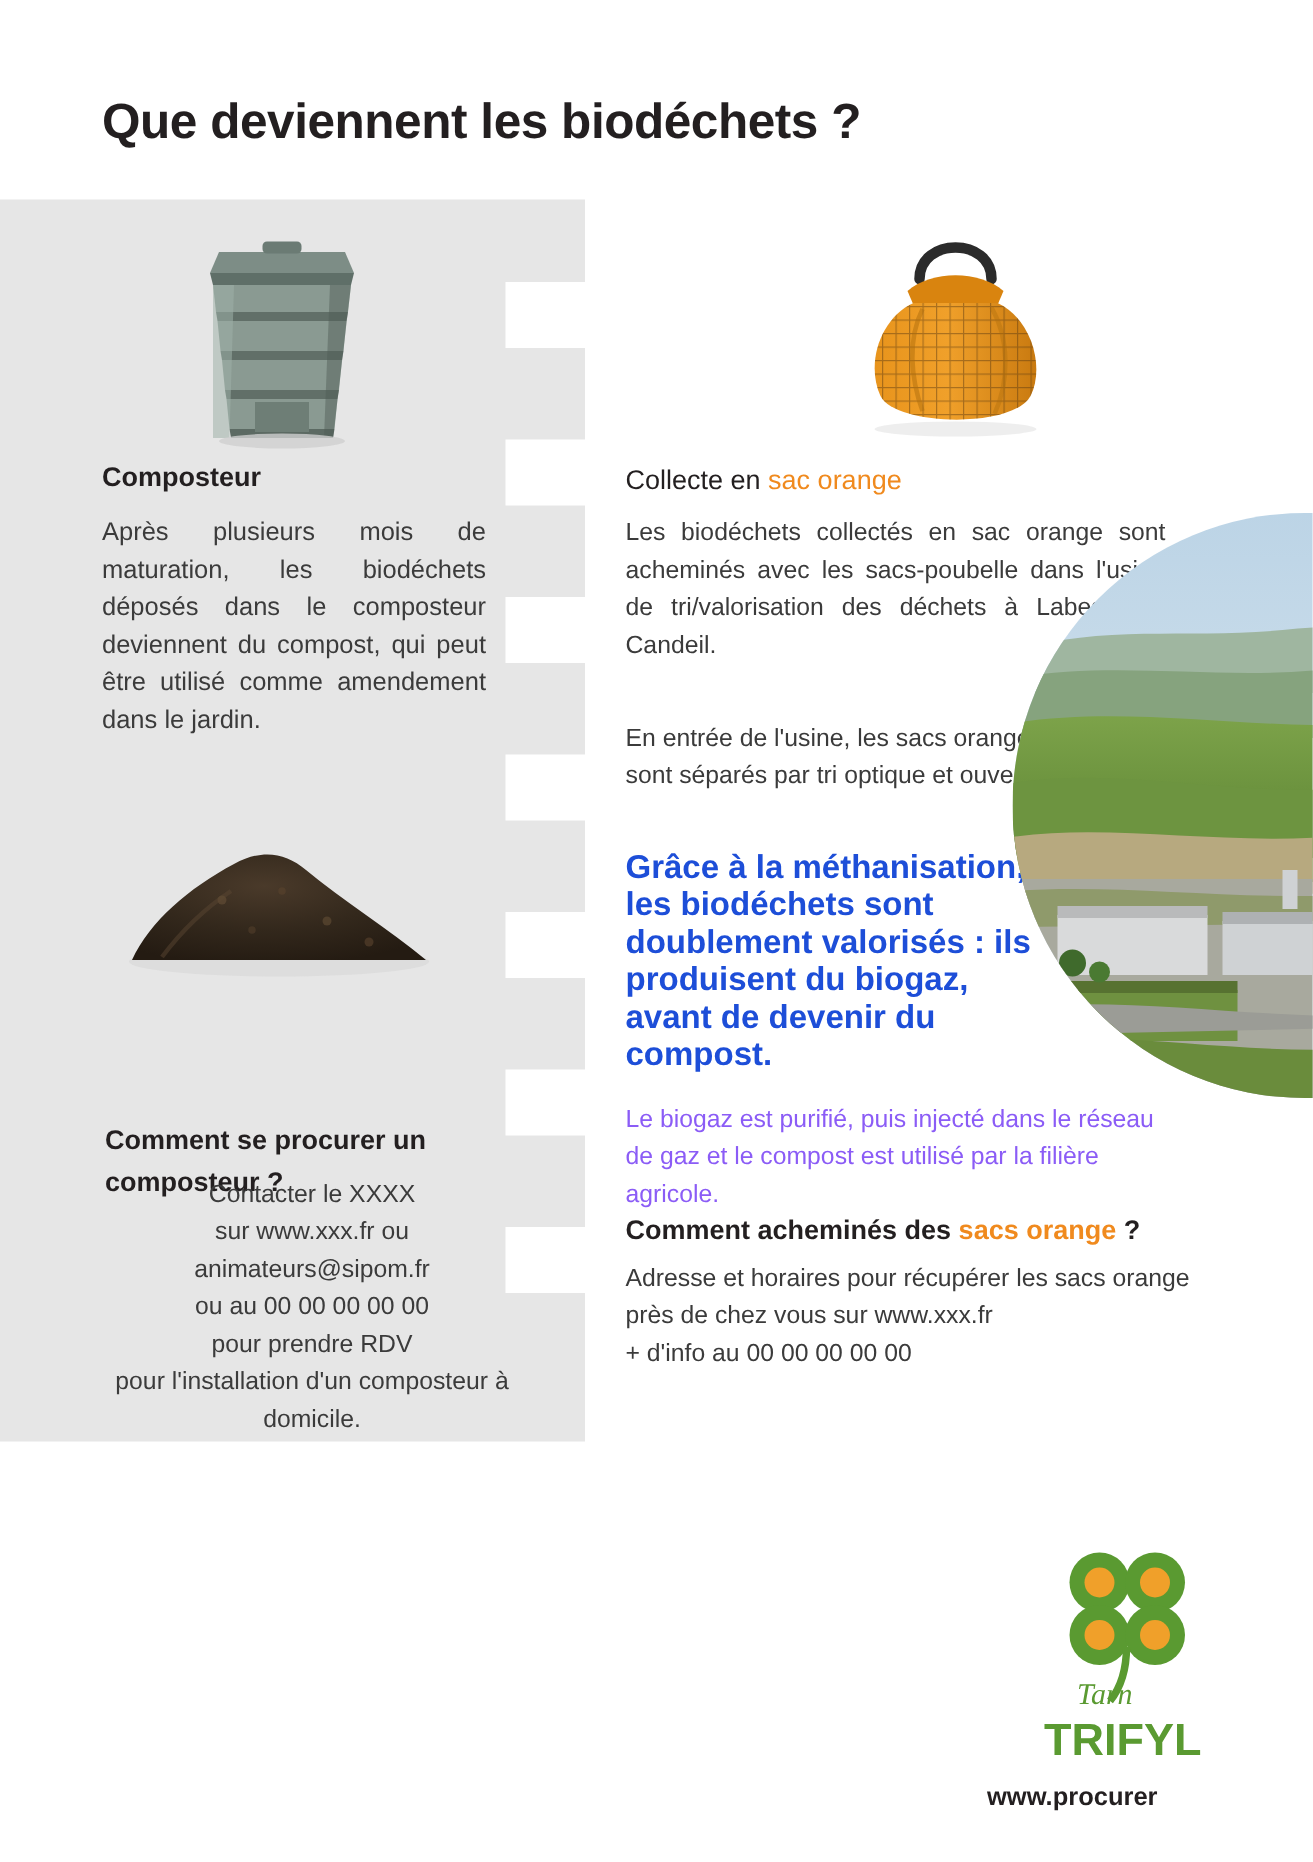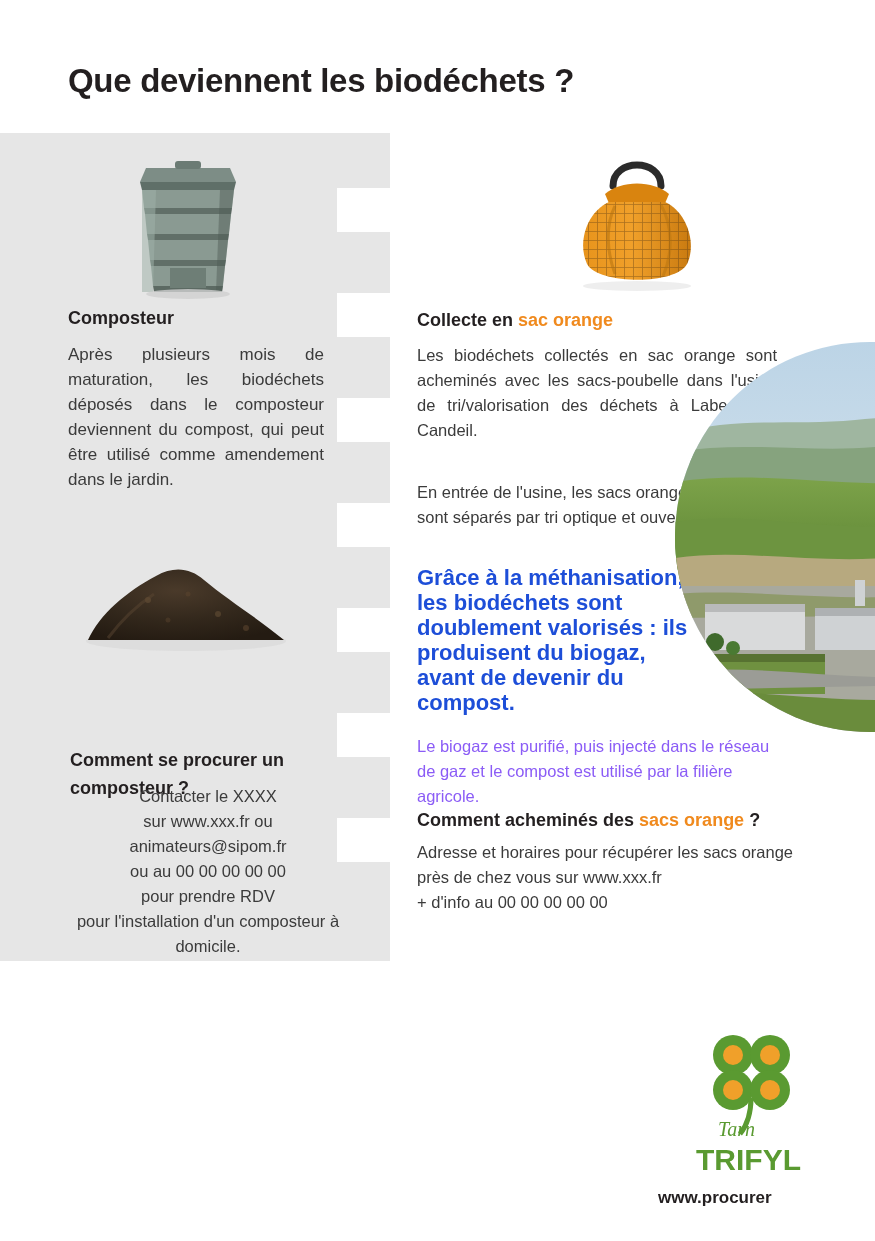--- a/index.html
+++ b/index.html
@@ -109,21 +109,21 @@
     top: 150px;
     width: 188px;
     height: 145px;
   }
 
   .h-collecte {
     position: absolute;
     left: 417px;
     top: 310px;
     font-size: 18px;
-    font-weight: bold;
+    font-weight: normal;
     color: #231f20;
     text-align: center;
   }
   .h-collecte .orange { color: #f08a1e; }
 
   .p-collecte-1 {
     position: absolute;
     left: 417px;
     top: 343px;
     width: 360px;

